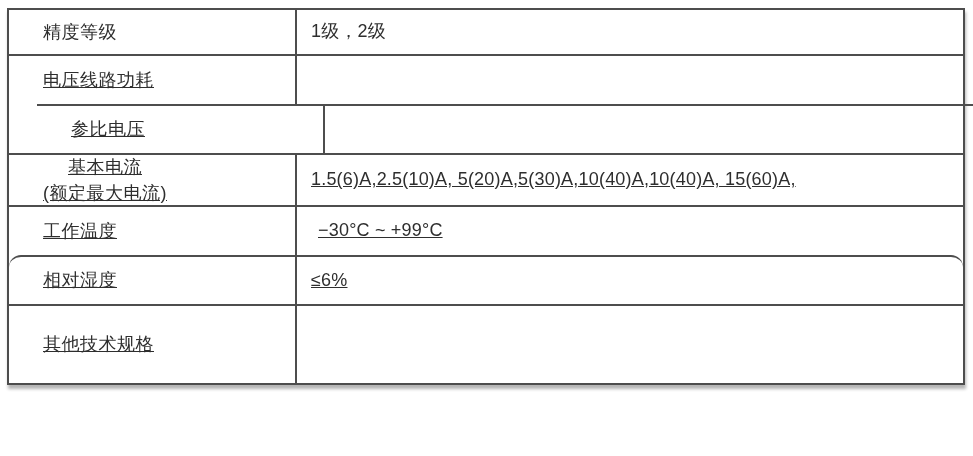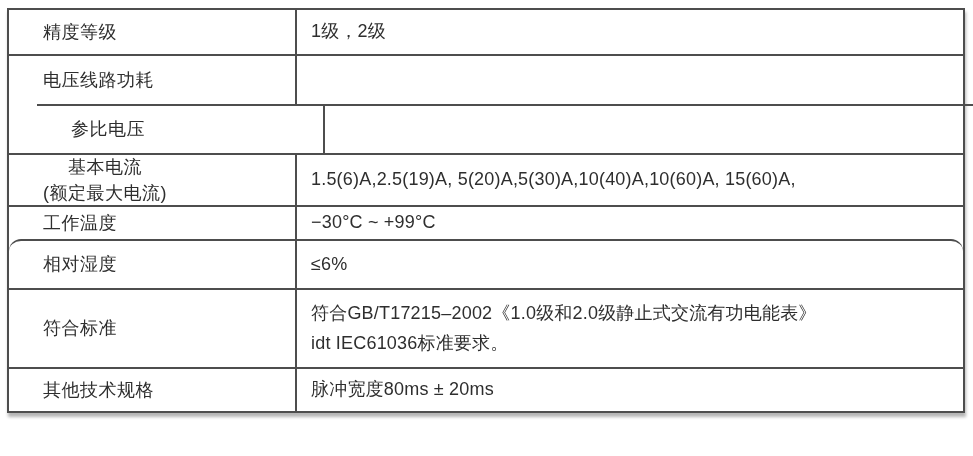--- a/index.html
+++ b/index.html
@@ -18,27 +18,27 @@
     top: 8px;
     width: 958px;
     background: #ffffff;
     border: 2px solid var(--border-color, #4d4d4d);
     box-shadow: 1px 4px 3px var(--shadow-color, #b5b5b5);
     color: var(--text-color, #2e2e2e);
     font-size: 18px;
   }
 
   .row { display: flex; width: 100%; }
-  .row + .row { border-top: 2px solid var(--border-color, #4d4d4d); }
+  .row + .row { border-top: 2px solid var(--border-color, #4d4d4d); text-decoration: underline; }
 
   .row:nth-child(1) { height: 44px; }
   .row:nth-child(2) { height: 50px; }
   .row:nth-child(3) { height: 49px; margin-left: 28px; }
   .row:nth-child(4) { height: 52px; }
-  .row:nth-child(5) { height: 34px; }
+  .row:nth-child(5) { height: 50px; gap: 7px; }
   .row:nth-child(6) { height: 49px; border-radius: 12px; }
   .row:nth-child(7) { height: 79px; }
   .row:nth-child(8) { height: 44px; }
 
   .cell {
     display: flex;
     align-items: center;
   }
 
   .cell.label {
@@ -93,21 +93,21 @@
       <span class="label-block">参比电压</span>
     </div>
   </div>
 
   <div class="row">
     <div class="cell label">
       <span class="label-block">基本电流
 (额定最大电流)</span>
     </div>
     <div class="cell value">
-      <span class="value-block">1.5(6)A,2.5(19)A, 5(20)A,5(30)A,10(40)A,10(60)A, 15(60)A,</span>
+      <span class="value-block">1.5(6)A,2.5(10)A, 5(20)A,5(30)A,10(40)A,10(40)A, 15(60)A,</span>
     </div>
   </div>
 
   <div class="row">
     <div class="cell label">
       <span class="label-block">工作温度</span>
     </div>
     <div class="cell value">
       <span class="value-block">−30°C ~ +99°C</span>
     </div>
@@ -115,31 +115,19 @@
 
   <div class="row">
     <div class="cell label">
       <span class="label-block">相对湿度</span>
     </div>
     <div class="cell value">
       <span class="value-block">≤6%</span>
     </div>
   </div>
 
-  <div class="row">
-    <div class="cell label">
-      <span class="label-block">符合标准</span>
-    </div>
-    <div class="cell value">
-      <span class="value-block">符合GB/T17215–2002《1.0级和2.0级静止式交流有功电能表》
-idt IEC61036标准要求。</span>
-    </div>
-  </div>
 
   <div class="row">
     <div class="cell label">
       <span class="label-block">其他技术规格</span>
     </div>
-    <div class="cell value">
-      <span class="value-block">脉冲宽度80ms ± 20ms</span>
-    </div>
   </div>
 </div>
 
 </body></html>

